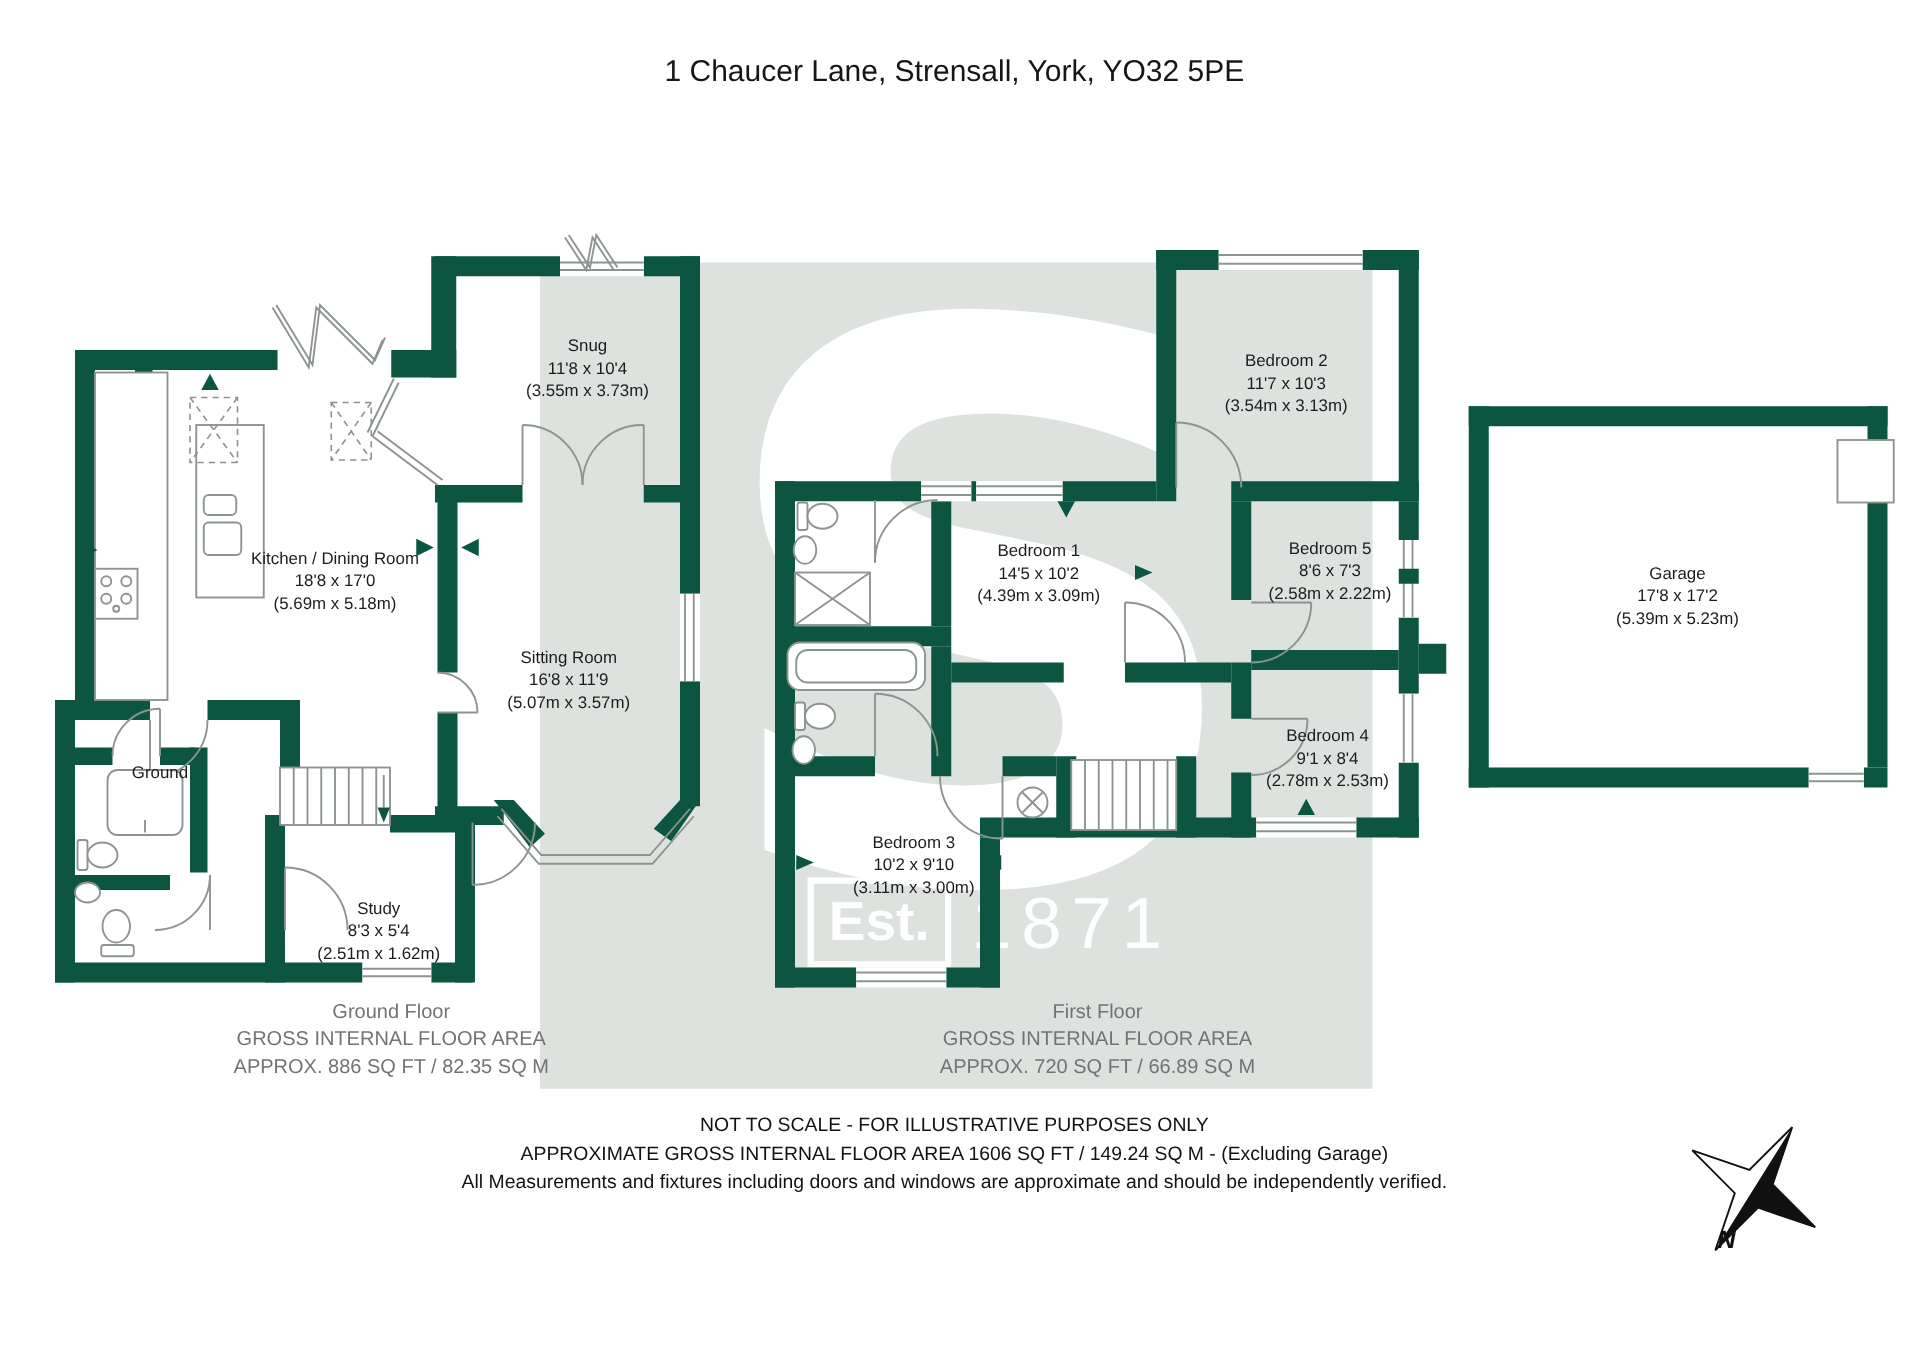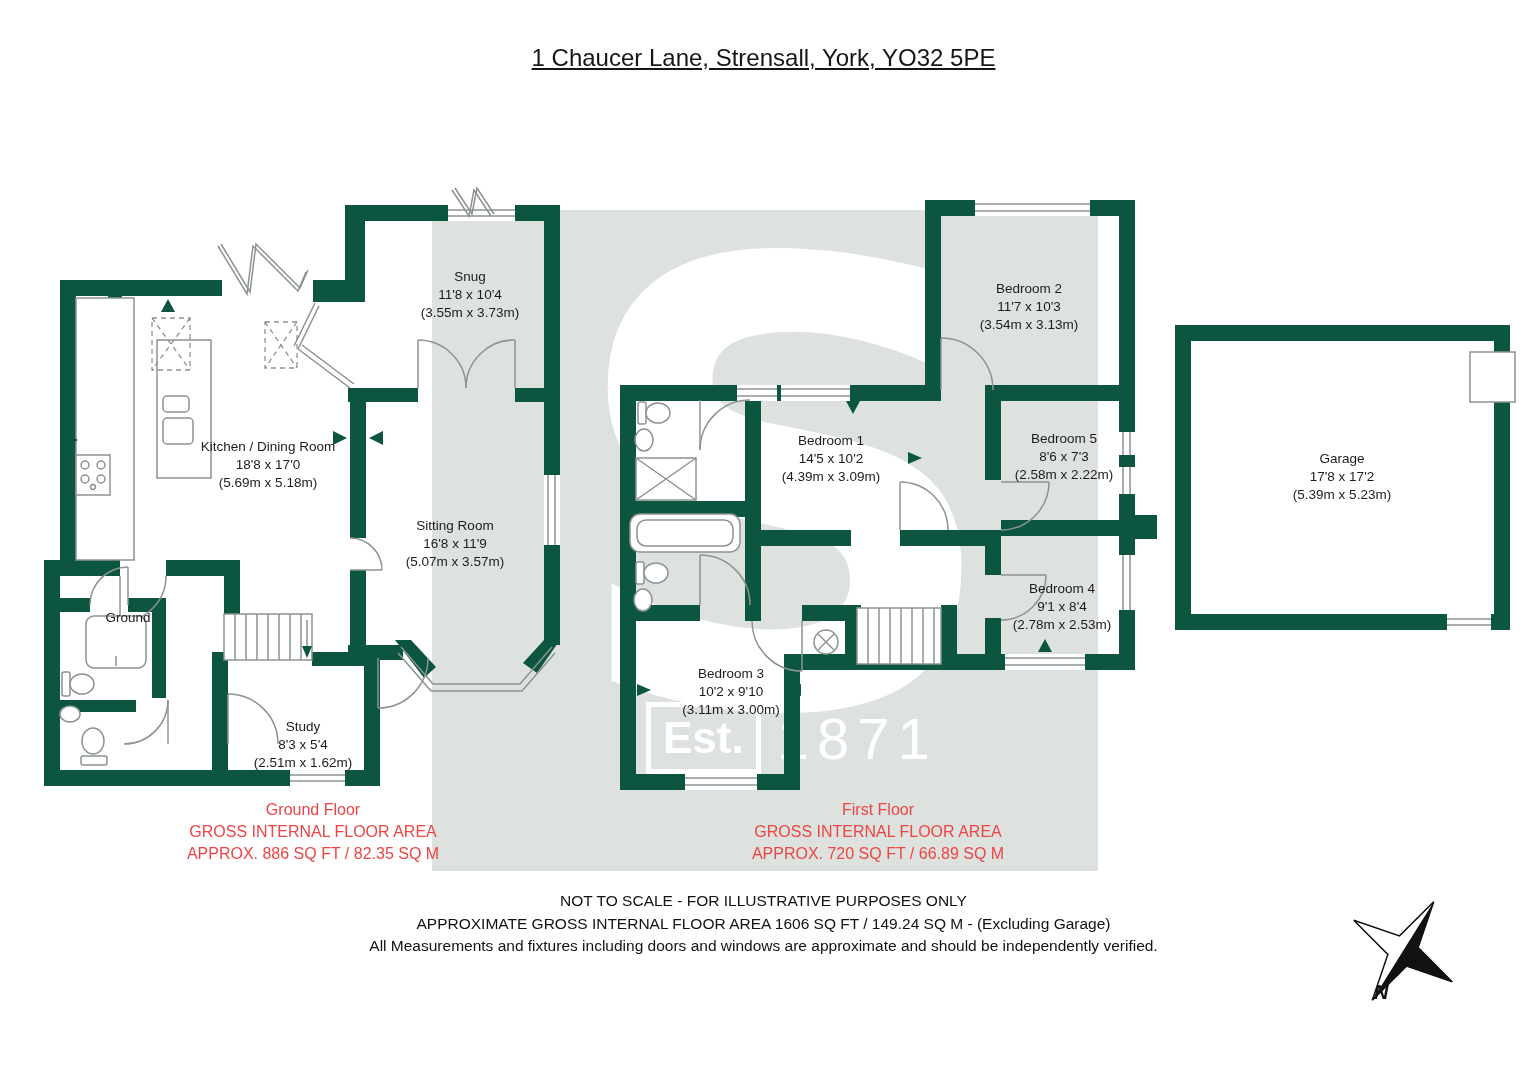--- a/index.html
+++ b/index.html
@@ -6,40 +6,40 @@
     --wall:#0b5541;
     --band:#dde2de;
     --line:#8c948f;
   }
   html,body{margin:0;padding:0;background:#fff;}
   .canvas{
     position:relative;width:1527px;height:1080px;background:#fff;
     font-family:"Liberation Sans",sans-serif;overflow:hidden;
   }
   .title{position:absolute;left:0;right:0;top:44px;text-align:center;
-    font-size:24px;color:#161616;text-decoration:underline;}
+    font-size:24px;color:#161616;}
   .band{position:absolute;left:432px;top:210px;width:666px;height:661px;
     background:var(--band);}
   .wm-s{position:absolute;left:785px;top:492px;transform:translate(-50%,-50%);
     color:#fff;font-size:615px;font-weight:700;line-height:1;
     font-family:"DejaVu Sans",sans-serif;pointer-events:none;}
   .wm-est{position:absolute;left:646px;top:702px;display:flex;align-items:center;
     gap:16px;color:#fff;pointer-events:none;}
   .wm-est-box{border:5px solid #fff;padding:6px 12px;font-size:44px;font-weight:700;}
   .wm-year{font-size:58px;letter-spacing:8px;font-weight:500;}
   svg.plan{position:absolute;left:0;top:0;}
   .w{fill:var(--wall);}
   .wf{fill:#fff;}
   .ln{stroke:var(--line);stroke-width:1.5;fill:none;}
   .lnf{stroke:var(--line);stroke-width:1.5;fill:#fff;}
   .dash{stroke:var(--line);stroke-width:1.3;fill:none;stroke-dasharray:5 4;}
   .room-label{position:absolute;transform:translateX(-50%);text-align:center;
     font-size:13.5px;line-height:18px;color:#1c1c1c;white-space:nowrap;}
   .floor-caption{position:absolute;transform:translateX(-50%);text-align:center;
-    font-size:16px;line-height:22px;color:#ef4444;white-space:nowrap;}
+    font-size:16px;line-height:22px;color:#737373;white-space:nowrap;}
   .footer{position:absolute;left:0;right:0;top:890px;text-align:center;
     font-size:15.5px;line-height:22.5px;color:#121212;}
   .compass-n{position:absolute;left:1374px;top:981px;font-size:20px;
     font-style:italic;font-weight:600;color:#111;}
 </style>
 </head>
 <body>
 
 <div class="canvas">
 

